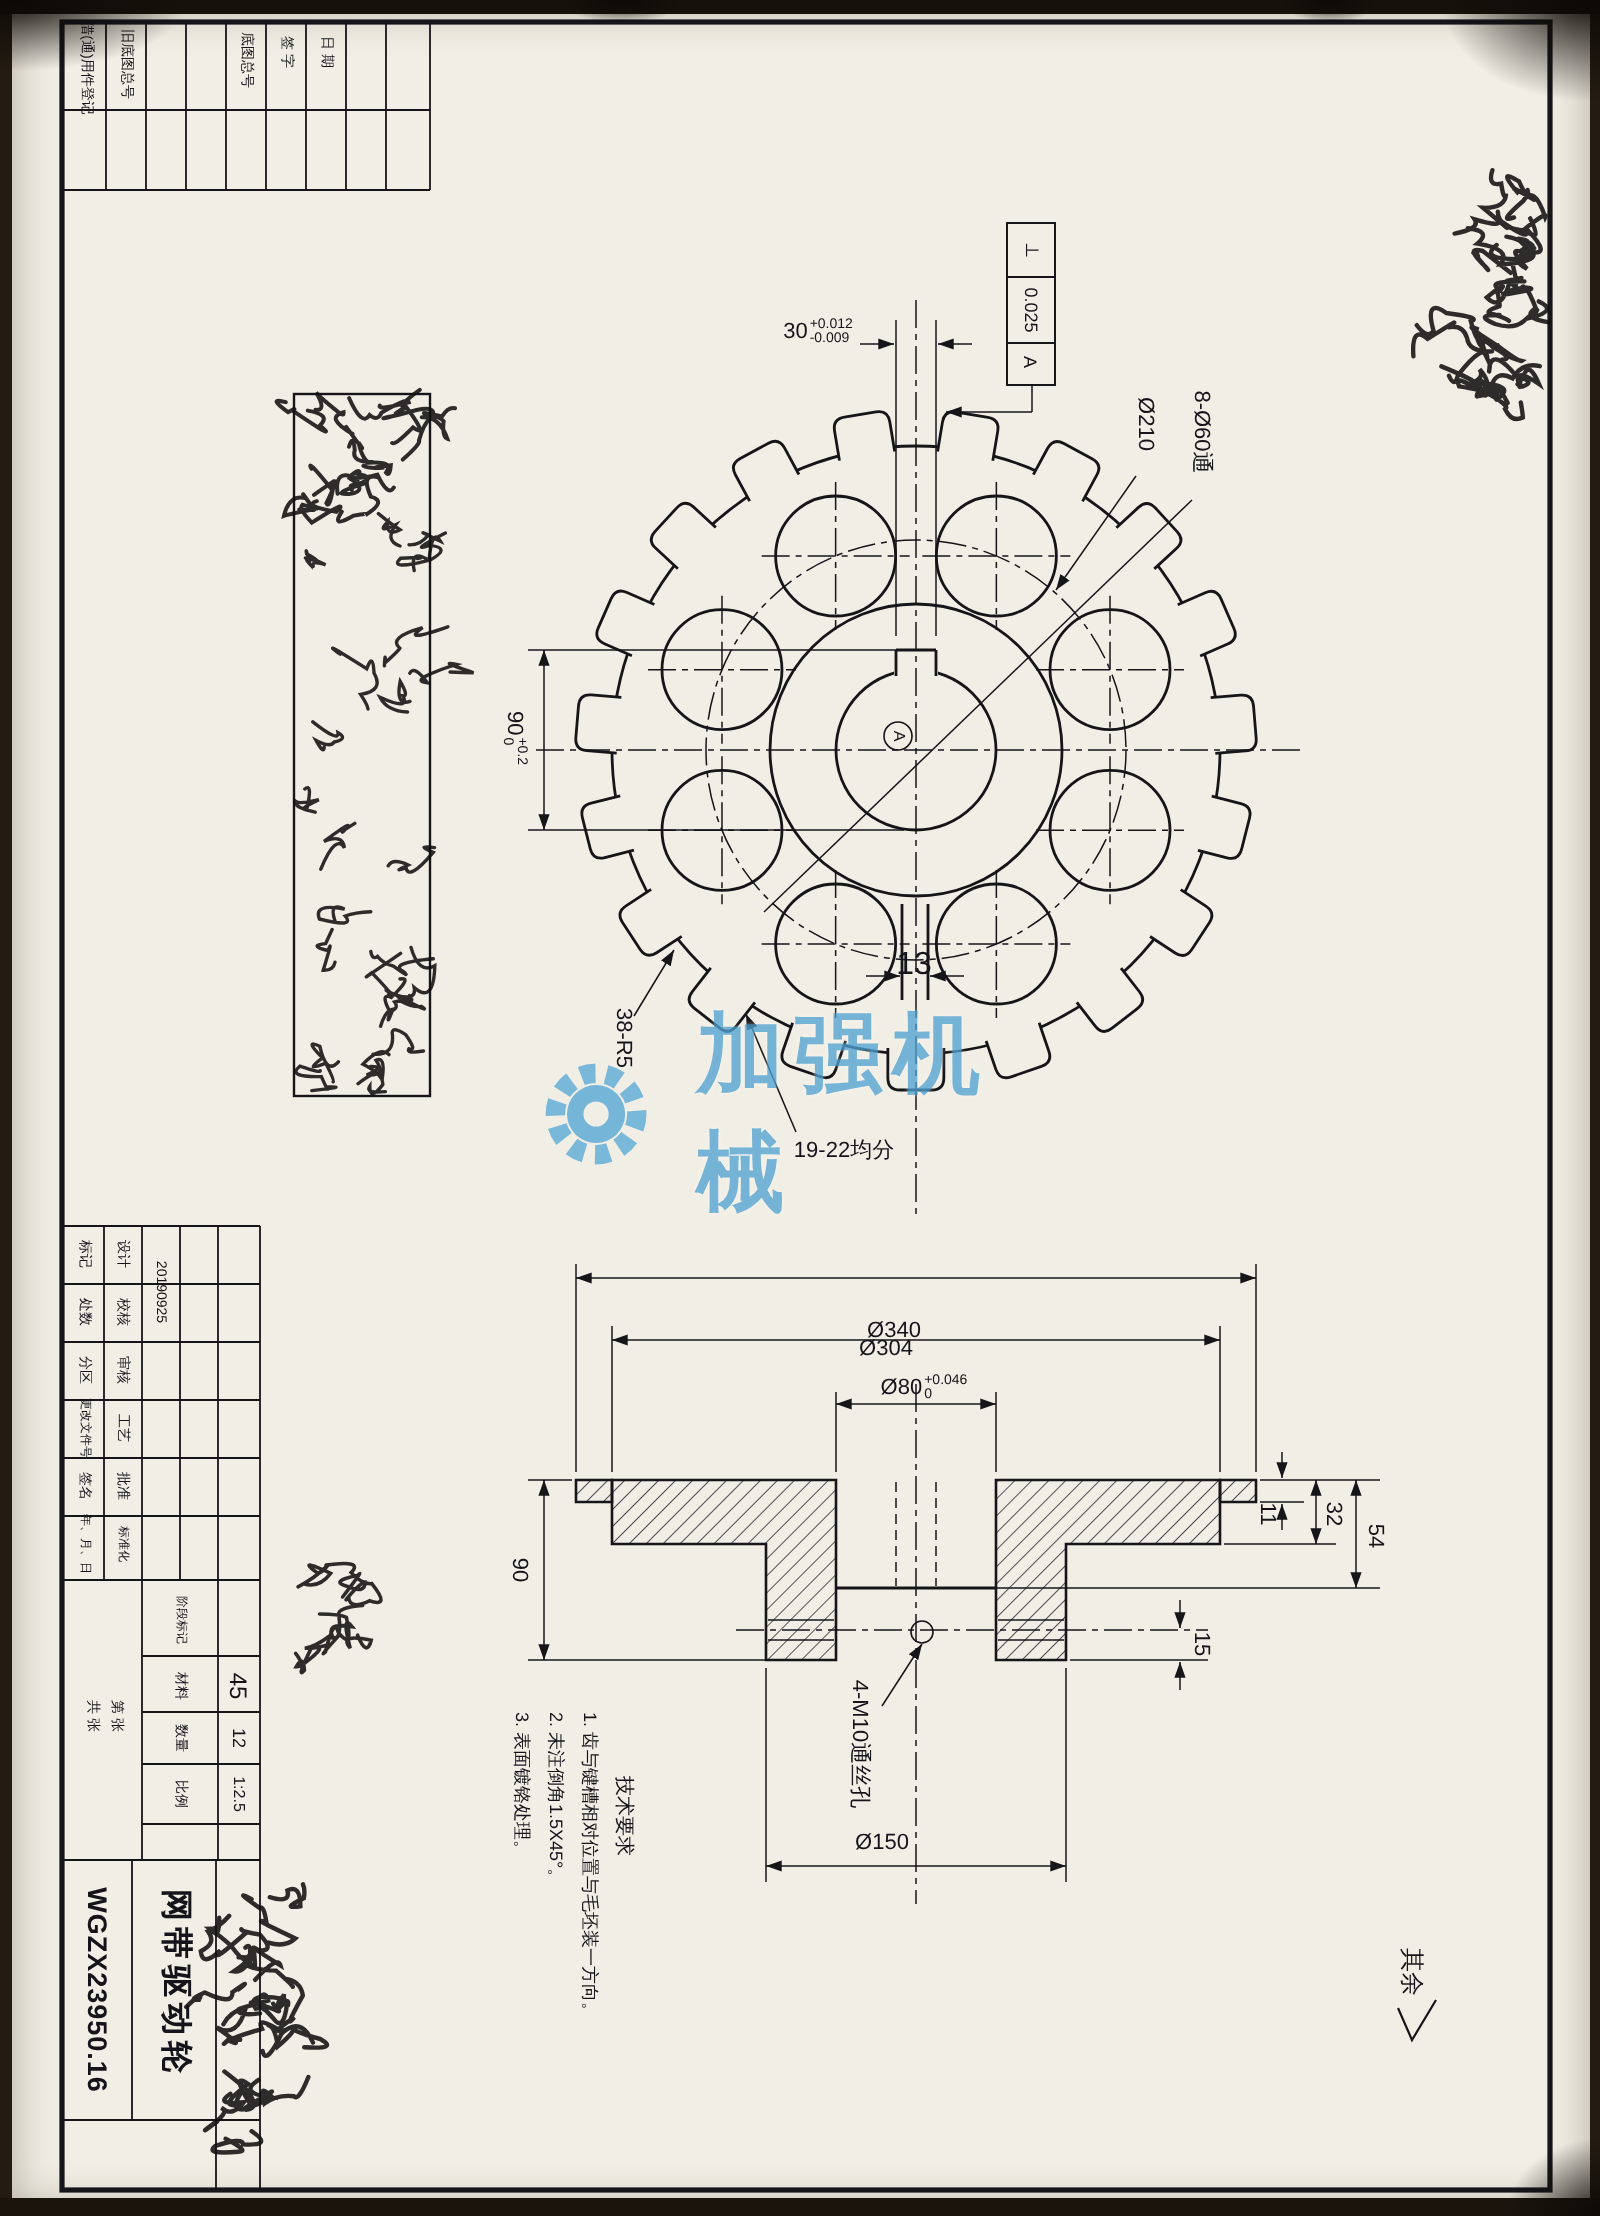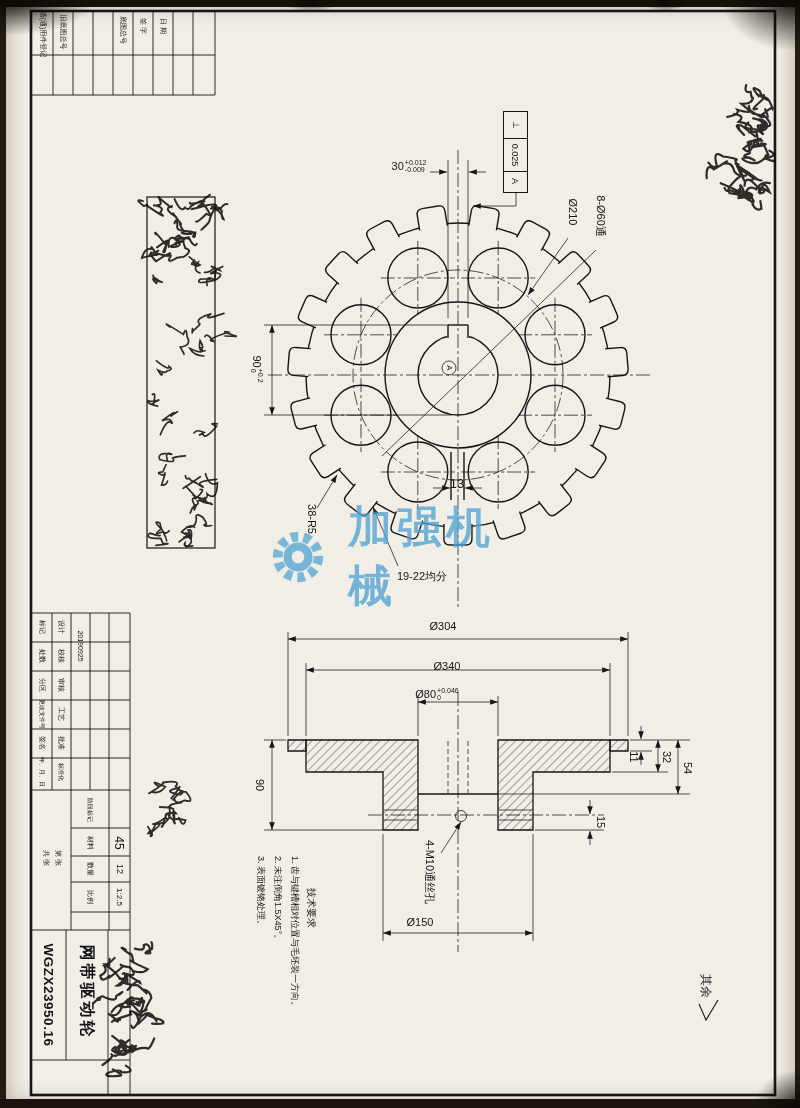--- a/index.html
+++ b/index.html
@@ -4,21 +4,21 @@
 <style>
 *{margin:0;padding:0;box-sizing:border-box}
 html,body{width:800px;height:1108px;overflow:hidden}
 body{position:relative;background:#241c12;font-family:"Liberation Sans",sans-serif}
 .sheet{position:absolute;left:6px;top:4px;width:789px;height:1100px;background:#f1eee5;box-shadow:inset 0 0 22px rgba(60,45,25,.35)}
 #draw{position:absolute;left:0;top:0}
 .lbl{position:absolute;transform:translate(-50%,-50%);font-size:11px;color:#14141a;white-space:nowrap;line-height:1;z-index:4}
 .v{transform:translate(-50%,-50%) rotate(90deg)}
 .dim{display:inline-flex;align-items:center;gap:1px}
 .tol{display:inline-flex;flex-direction:column;font-size:7px;line-height:7px;text-align:left}
-.f6{font-size:6px}.f7{font-size:7px}.f8{font-size:8px}.f9{font-size:9px}.f10{font-size:13px}.f12{font-size:12px}
+.f6{font-size:6px}.f7{font-size:7px}.f8{font-size:8px}.f9{font-size:9px}.f10{font-size:16px}.f12{font-size:12px}
 .gdt{position:absolute;left:503px;top:111px;width:25px;height:82px;border:1.3px solid #15151a;display:flex;flex-direction:column;z-index:4}
 .gc{flex:0 0 auto;display:flex;align-items:center;justify-content:center}
 .gv{transform:rotate(90deg);font-size:9px;color:#14141a}
 .techreq{position:absolute;left:286px;top:952px;transform:translate(-50%,-50%) rotate(90deg);width:192px;font-size:9px;line-height:17px;color:#14141a;z-index:4}
 .tr-title{font-size:10px;padding-left:32px}
 .watermark{position:absolute;left:268px;top:520px;width:270px;height:74px;display:flex;align-items:center;gap:20px;opacity:.85;z-index:6;pointer-events:none}
 .wm-text{font-size:44px;font-weight:700;letter-spacing:5px;color:rgba(62,152,205,.82);text-shadow:0 0 2px rgba(255,255,255,.55)}
 .partno{font-size:13.5px;letter-spacing:.5px;font-weight:700}
 .partname{font-size:16px;letter-spacing:3px;font-weight:700}
 .blob{position:absolute;pointer-events:none;z-index:7}
@@ -224,35 +224,35 @@
       <span>0</span>
     </span>
 </span>
 
 <span class="lbl f10" style="left:457px;top:483px">13</span>
 <span class="lbl v" style="left:311px;top:519px">38-R5</span>
 <span class="lbl" style="left:422px;top:576px">19-22均分</span>
 <span class="lbl v f8" style="left:449px;top:368px">A</span>
 
 <span class="lbl" style="left:447px;top:666px">Ø340</span>
-<span class="lbl" style="left:443px;top:626px">Ø304</span>
-<span class="lbl dim" style="left:437px;top:694px">
+<span class="lbl" style="left:443px;top:675px">Ø304</span>
+<span class="lbl dim" style="left:462px;top:694px">
   <span>Ø80</span>
   <span class="tol">
       <span>+0.046</span>
       <span>0</span>
     </span>
 </span>
 <span class="lbl v" style="left:259px;top:785px">90</span>
 <span class="lbl v" style="left:633px;top:757px">11</span>
 <span class="lbl v" style="left:666px;top:757px">32</span>
 <span class="lbl v" style="left:687px;top:768px">54</span>
 <span class="lbl v" style="left:600px;top:822px">15</span>
 <span class="lbl v" style="left:429px;top:872px">4-M10通丝孔</span>
-<span class="lbl" style="left:420px;top:922px">Ø150</span>
+<span class="lbl" style="left:441px;top:922px">Ø150</span>
 
 <span class="lbl v f12" style="left:706px;top:986px">其余</span>
 
 <div class="techreq">
   <div class="tr-title">技术要求</div>
   <div>1. 齿与键槽相对位置与毛坯装一方向。</div>
   <div>2. 未注倒角1.5X45°。</div>
   <div>3. 表面镀铬处理。</div>
 </div>
 

